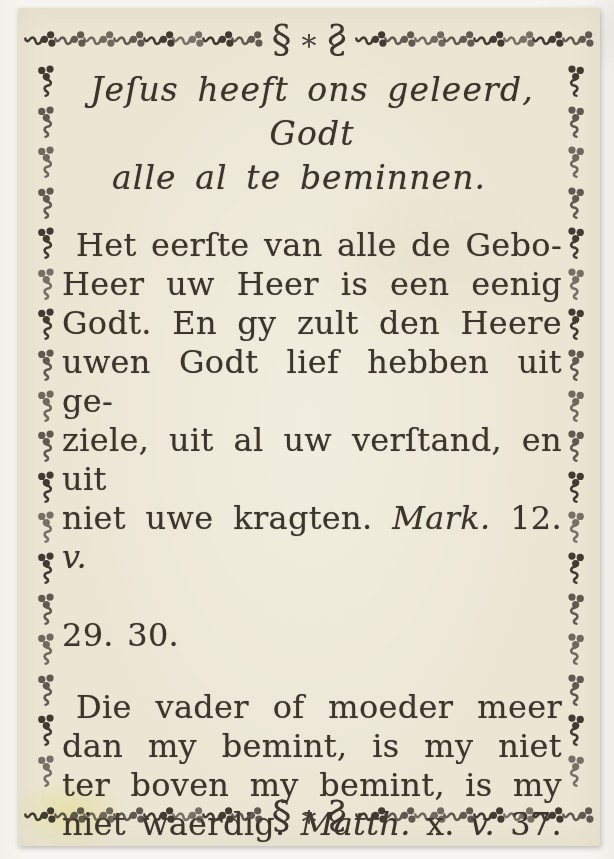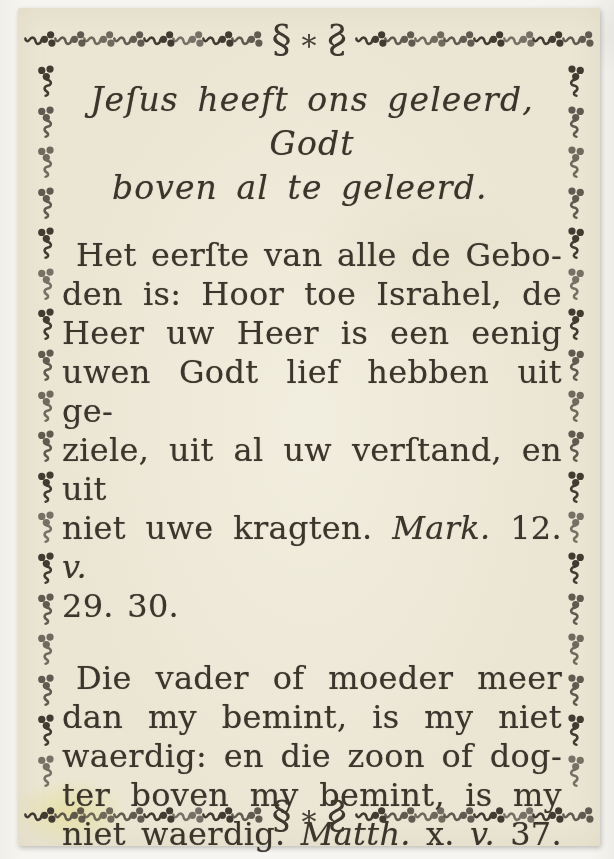--- a/index.html
+++ b/index.html
@@ -47,38 +47,38 @@
   .center-mark .mirrored{transform:scaleX(-1);display:inline-block;}
   .center-mark .star{font-size:30px;margin-top:14px;color:#464038;}
   .v-border{
     position:absolute;top:56px;bottom:58px;width:40px;
     display:flex;flex-direction:column;align-items:center;justify-content:space-between;
   }
   .v-border.left{left:8px;}
   .v-border.right{right:4px;}
   .v-border.right .orn{transform:scaleX(-1);}
   
-  .content{position:absolute;left:44px;right:38px;top:62px;}
+  .content{position:absolute;left:44px;right:38px;top:52px;}
   .title{
     font-style:italic;font-size:33px;line-height:44px;
     letter-spacing:1.1px;word-spacing:7px;
     margin-top:8px;color:#3a342b;
     text-shadow:0 0 1px rgba(58,52,43,0.45);
   }
   .title-line1{text-align:center;}
   .title-line2{padding-left:50px;}
   .body-text{
     font-size:32px;line-height:39px;
     letter-spacing:0.3px;word-spacing:3px;
     text-shadow:0 0 1px rgba(58,52,43,0.40);
   }
   .para{margin-top:33px;}
   .para:first-child{margin-top:26px;}
   .para .line{text-align:justify;text-align-last:justify;}
-  .para .line.flush{text-align:justify;text-align-last:left;}
+  .para .line.flush{text-align:justify;text-align-last:left;margin-top:39px;}
   .para .line:first-child{text-indent:14px;}
   .it{font-style:italic;}
   .svg-defs{position:absolute;width:0;height:0;overflow:hidden;}
 </style>
 </head>
 <body>
 
 <svg class="svg-defs" aria-hidden="true">
   <defs>
     <g id="fleuron" fill="currentColor">
@@ -262,36 +262,35 @@
           <use href="#fleuron"></use>
         </svg>
         <svg viewBox="0 0 18 32" class="orn">
           <use href="#fleuron"></use>
         </svg>
       </div>
 
     <div class="content">
       <div class="title">
         <div class="title-line1">Jeſus heeft ons geleerd, Godt</div>
-        <div class="title-line2">boven al te geleerd.</div>
+        <div class="title-line2">alle al te beminnen.</div>
       </div>
       <div class="body-text">
           <div class="para">
             <div class="line"><span>Het eerſte van alle de Gebo-</span></div>
-            <div class="line"><span>den is: Hoor toe Israhel, de</span></div>
             <div class="line"><span>Heer uw Heer is een eenig</span></div>
+            <div class="line"><span>Godt. En gy zult den Heere</span></div>
             <div class="line"><span>uwen Godt lief hebben uit ge-</span></div>
             <div class="line"><span>ziele, uit al uw verſtand, en uit</span></div>
             <div class="line"><span>niet uwe kragten. </span><span class="it">Mark.</span><span> 12. </span><span class="it">v.</span></div>
             <div class="line flush"><span>29. 30.</span></div>
           </div>
           <div class="para">
             <div class="line"><span>Die vader of moeder meer</span></div>
             <div class="line"><span>dan my bemint, is my niet</span></div>
-            <div class="line"><span>waerdig: en die zoon of dog-</span></div>
             <div class="line"><span>ter boven my bemint, is my</span></div>
             <div class="line"><span>niet waerdig. </span><span class="it">Matth.</span><span> x. </span><span class="it">v.</span><span> 37.</span></div>
           </div>
         </div>
     </div>
 
     <div class="h-border bottom">
       <div class="orn-run left-run">
           <svg viewBox="0 0 18 32" class="orn">
             <use href="#fleuron"></use>

